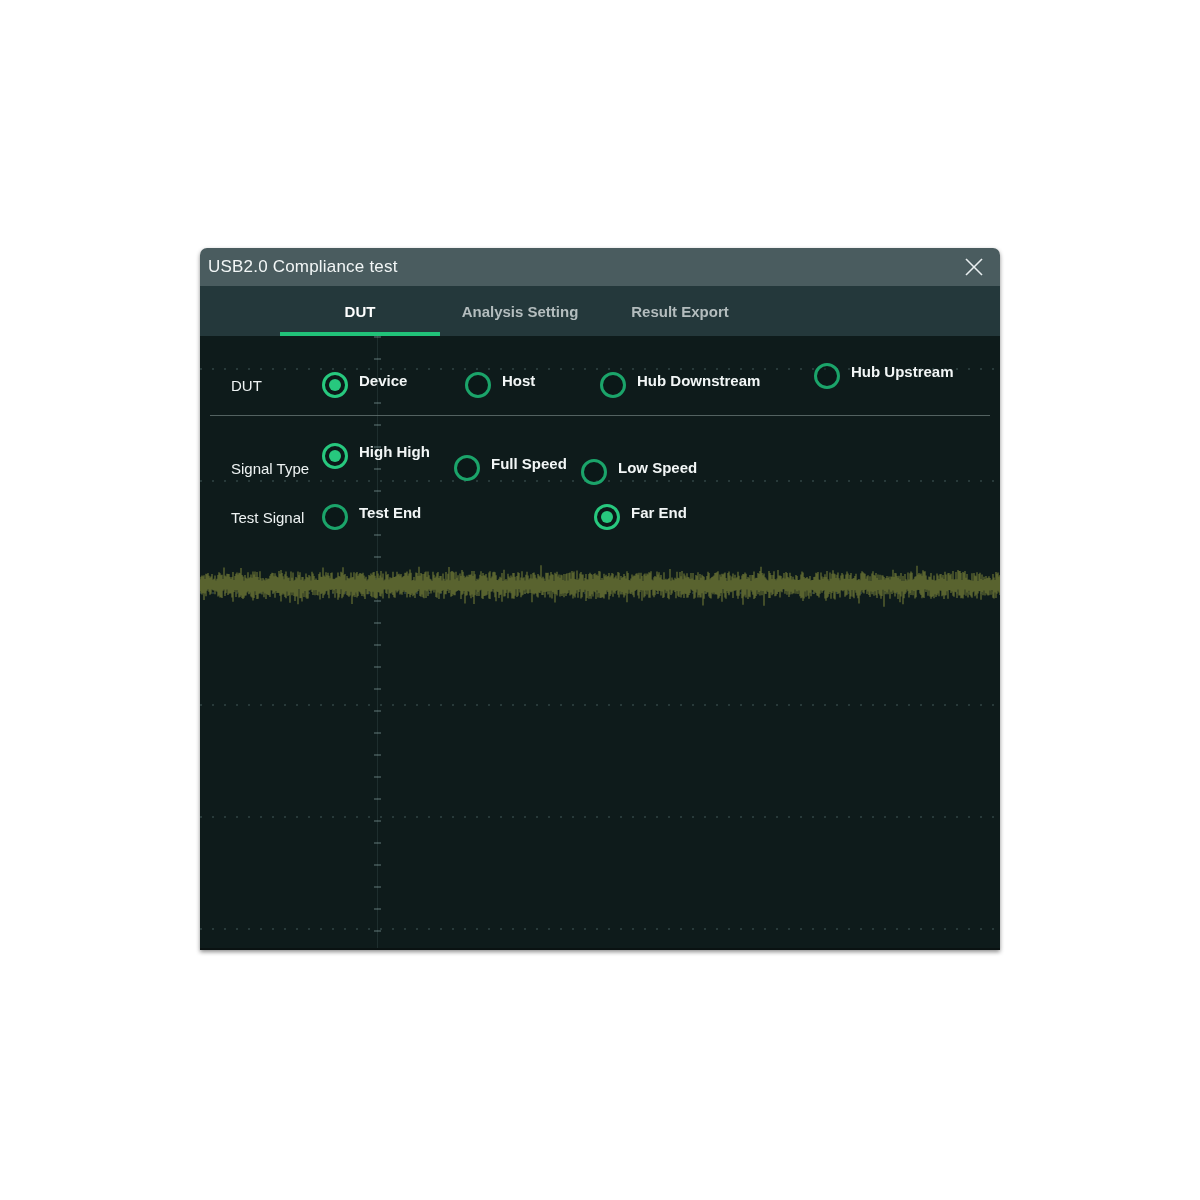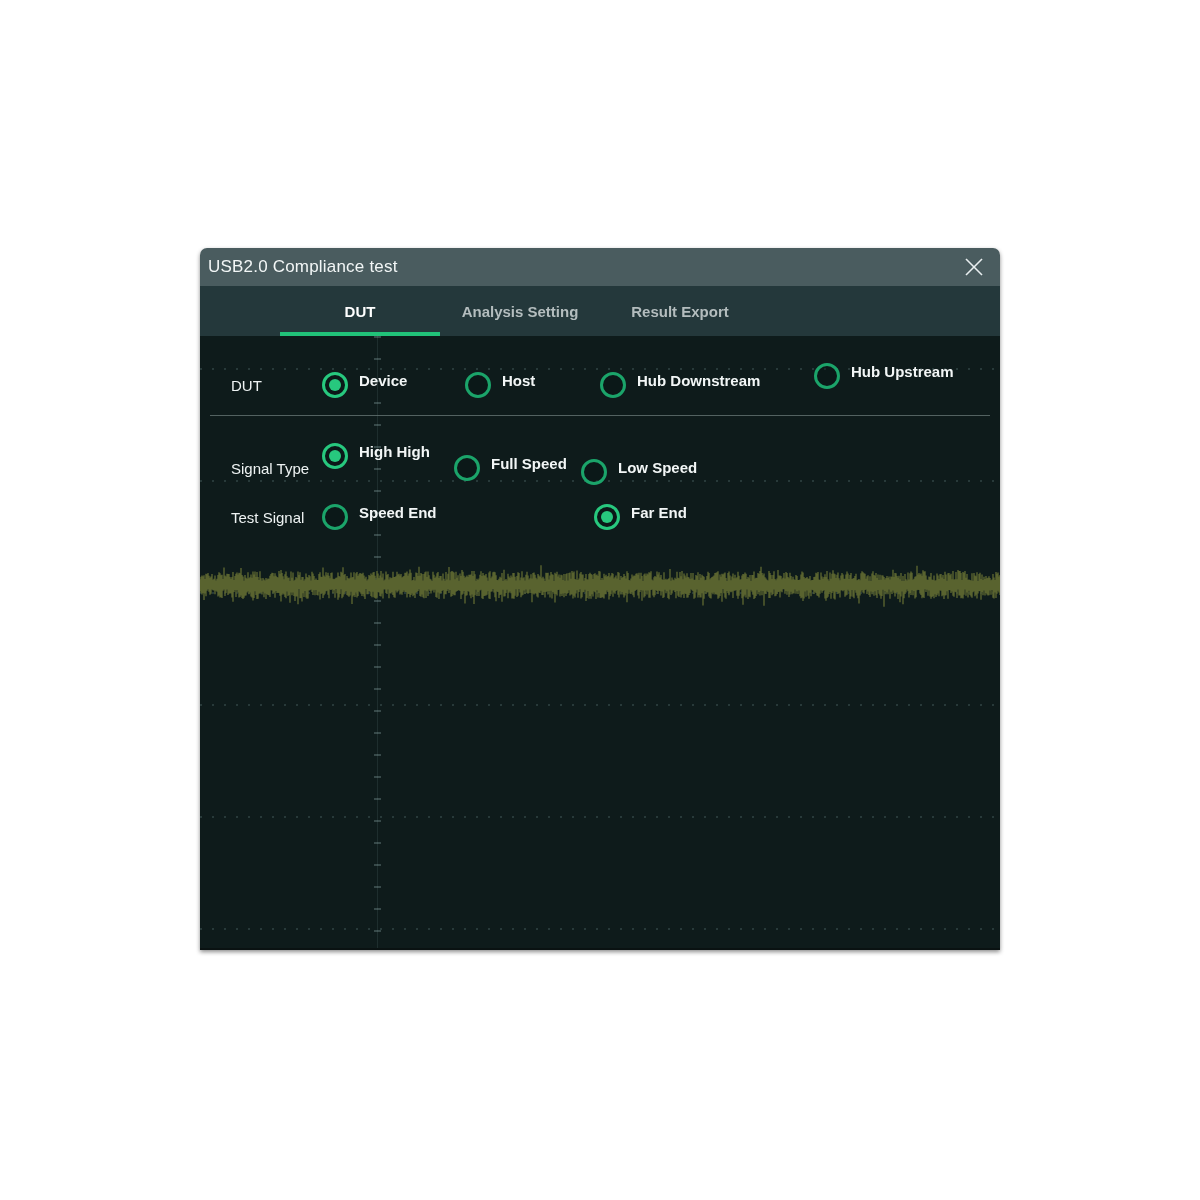--- a/index.html
+++ b/index.html
@@ -147,21 +147,21 @@
         </span>
       <span class="radio-label">Low Speed</span>
     </div>
 
     <div class="row-label" style="left:31px; top:181px">Test Signal</div>
 
     <div class="radio-item" style="left:122px; top:181px">
       <span class="radio-ring">
           <span class="radio-dot"></span>
         </span>
-      <span class="radio-label">Speed End</span>
+      <span class="radio-label">Test End</span>
     </div>
     <div class="radio-item selected" style="left:394px; top:181px">
       <span class="radio-ring">
           <span class="radio-dot"></span>
         </span>
       <span class="radio-label">Far End</span>
     </div>
 
     <svg class="wave-svg" viewBox="0 0 800 80" preserveAspectRatio="none">
       <path id="wave-path" fill="none" stroke-width="1.4" d="M0 33.2L0 44.9M1 30.7L1 46.8M2 29.6L2 48.4M3 30.4L3 47.0M4 29.3L4 54.1M5 32.9L5 47.5M6 27.7L6 50.3M7 28.3L7 44.8M8 27.0L8 43.3M9 29.8L9 45.7M10 31.7L10 48.7M11 30.6L11 47.7M12 28.1L12 43.4M13 33.7L13 44.3M14 32.7L14 44.6M15 29.6L15 48.2M16 34.5L16 44.8M17 32.8L17 45.8M18 29.0L18 50.5M19 26.3L19 49.4M20 27.2L20 51.4M21 29.2L21 51.2M22 28.7L22 52.0M23 33.1L23 44.8M24 21.4L24 43.6M25 29.5L25 49.9M26 30.4L26 47.1M27 27.7L27 43.6M28 28.1L28 49.0M29 28.1L29 47.7M30 30.9L30 47.2M31 32.8L31 47.4M32 31.0L32 51.5M33 26.0L33 55.7M34 33.9L34 45.9M35 30.1L35 43.9M36 27.8L36 51.1M37 26.5L37 44.0M38 28.6L38 46.5M39 26.7L39 51.4M40 27.3L40 50.9M41 22.1L41 49.6M42 29.0L42 51.9M43 30.5L43 52.9M44 34.8L44 51.8M45 28.9L45 49.8M46 31.7L46 49.6M47 32.7L47 46.4M48 26.3L48 45.2M49 32.2L49 48.2M50 31.3L50 46.6M51 28.5L51 50.6M52 31.7L52 51.5M53 25.6L53 54.4M54 28.5L54 51.9M55 25.6L55 45.2M56 31.0L56 49.0M57 26.1L57 52.9M58 30.9L58 52.8M59 34.0L59 47.8M60 25.2L60 47.2M61 32.2L61 46.6M62 34.8L62 48.6M63 32.1L63 45.8M64 33.4L64 51.2M65 34.6L65 47.4M66 31.9L66 53.0M67 33.5L67 48.0M68 32.6L68 48.9M69 32.8L69 49.2M70 29.7L70 51.0M71 27.9L71 44.2M72 26.7L72 44.4M73 27.0L73 47.4M74 30.2L74 46.6M75 27.3L75 51.7M76 29.7L76 44.9M77 30.9L77 47.0M78 31.6L78 46.8M79 25.1L79 47.0M80 27.8L80 49.8M81 24.0L81 55.6M82 27.0L82 48.7M83 30.2L83 47.6M84 33.3L84 48.5M85 28.3L85 51.1M86 25.6L86 52.3M87 30.3L87 45.4M88 31.9L88 50.0M89 31.6L89 49.1M90 34.9L90 56.7M91 25.5L91 46.6M92 31.8L92 49.2M93 26.5L93 46.4M94 34.8L94 50.0M95 33.8L95 54.9M96 31.1L96 50.4M97 32.3L97 50.6M98 25.4L98 58.3M99 29.1L99 43.1M100 26.3L100 52.2M101 33.7L101 52.1M102 30.9L102 55.5M103 31.1L103 47.2M104 34.7L104 51.0M105 33.2L105 45.1M106 27.5L106 51.4M107 31.0L107 52.7M108 31.7L108 52.5M109 28.9L109 44.4M110 30.3L110 44.2M111 34.6L111 43.5M112 25.7L112 46.0M113 27.4L113 48.9M114 29.9L114 44.3M115 34.0L115 49.3M116 32.4L116 44.0M117 34.1L117 48.9M118 34.0L118 49.6M119 27.9L119 45.8M120 26.3L120 53.6M121 30.8L121 47.7M122 30.9L122 47.2M123 21.5L123 52.1M124 29.5L124 49.2M125 30.7L125 47.7M126 26.3L126 45.2M127 29.2L127 44.7M128 26.8L128 48.7M129 29.7L129 52.3M130 32.2L130 43.4M131 27.1L131 43.9M132 26.4L132 43.2M133 32.7L133 47.2M134 33.2L134 44.2M135 32.8L135 51.7M136 31.7L136 43.0M137 31.5L137 47.3M138 26.6L138 53.8M139 30.0L139 51.4M140 30.7L140 47.9M141 25.8L141 43.3M142 26.7L142 52.2M143 21.2L143 50.8M144 29.1L144 48.5M145 28.1L145 46.3M146 34.2L146 45.0M147 30.1L147 49.1M148 31.9L148 49.8M149 33.0L149 50.7M150 31.8L150 49.5M151 26.6L151 45.8M152 31.4L152 58.1M153 30.9L153 50.5M154 26.2L154 49.0M155 33.4L155 51.0M156 27.3L156 46.5M157 25.9L157 51.6M158 29.9L158 50.1M159 28.3L159 45.3M160 26.9L160 46.3M161 27.4L161 47.7M162 28.1L162 49.9M163 26.8L163 47.9M164 29.6L164 50.6M165 32.6L165 52.9M166 30.7L166 43.1M167 34.6L167 48.3M168 33.2L168 48.3M169 29.1L169 45.3M170 30.1L170 45.7M171 27.4L171 50.1M172 28.9L172 51.2M173 26.5L173 45.7M174 26.1L174 51.3M175 29.7L175 52.1M176 33.8L176 52.7M177 25.0L177 51.7M178 27.4L178 45.9M179 32.2L179 46.4M180 29.6L180 50.1M181 25.0L181 50.5M182 31.6L182 47.4M183 27.4L183 52.6M184 34.4L184 43.4M185 33.4L185 43.6M186 25.4L186 46.9M187 29.1L187 48.0M188 28.0L188 43.4M189 33.4L189 52.2M190 31.3L190 47.2M191 32.3L191 47.5M192 31.8L192 46.0M193 25.8L193 48.9M194 31.0L194 51.2M195 30.9L195 51.7M196 30.2L196 44.6M197 25.7L197 46.6M198 28.5L198 45.3M199 27.7L199 43.7M200 29.5L200 48.6M201 28.0L201 47.5M202 31.4L202 48.8M203 30.8L203 46.1M204 30.1L204 44.4M205 26.7L205 46.0M206 26.8L206 46.1M207 25.4L207 51.4M208 29.7L208 47.8M209 27.4L209 48.1M210 23.5L210 51.3M211 26.7L211 49.0M212 34.6L212 47.5M213 33.9L213 50.3M214 30.9L214 49.0M215 34.4L215 51.9M216 26.5L216 46.7M217 27.0L217 45.9M218 29.9L218 45.0M219 20.8L219 43.3M220 29.7L220 50.1M221 27.0L221 50.7M222 28.0L222 48.4M223 34.4L223 51.2M224 28.0L224 52.2M225 26.2L225 44.4M226 25.5L226 51.9M227 31.1L227 45.3M228 25.5L228 50.0M229 29.2L229 43.5M230 32.8L230 44.9M231 33.4L231 47.6M232 34.9L232 44.7M233 25.8L233 43.7M234 28.8L234 46.4M235 32.0L235 43.8M236 30.4L236 51.1M237 27.2L237 51.8M238 26.0L238 46.4M239 32.1L239 52.9M240 30.1L240 47.6M241 30.0L241 46.9M242 34.4L242 44.9M243 27.5L243 44.0M244 32.8L244 52.8M245 34.8L245 48.2M246 26.1L246 48.2M247 33.5L247 45.0M248 27.8L248 43.2M249 21.1L249 46.9M250 34.3L250 44.1M251 25.7L251 50.7M252 25.1L252 50.0M253 25.7L253 48.0M254 26.4L254 49.3M255 33.2L255 49.2M256 25.7L256 45.7M257 31.8L257 44.9M258 29.2L258 44.4M259 34.8L259 43.9M260 27.6L260 45.1M261 30.1L261 53.0M262 24.1L262 48.7M263 25.7L263 47.8M264 29.8L264 45.1M265 31.8L265 57.5M266 30.8L266 49.8M267 29.5L267 49.2M268 30.9L268 45.1M269 28.8L269 45.8M270 28.7L270 49.4M271 28.5L271 52.2M272 25.0L272 48.5M273 30.1L273 50.9M274 25.1L274 58.1M275 28.2L275 49.3M276 34.7L276 43.7M277 32.8L277 50.1M278 33.9L278 45.9M279 32.6L279 49.9M280 28.7L280 44.5M281 25.2L281 43.8M282 30.1L282 52.3M283 26.9L283 52.9M284 29.3L284 50.0M285 29.4L285 49.7M286 28.1L286 49.5M287 31.4L287 48.8M288 34.7L288 45.2M289 26.5L289 52.6M290 25.3L290 52.9M291 32.2L291 45.7M292 30.5L292 45.6M293 26.3L293 43.1M294 25.7L294 46.6M295 26.2L295 51.3M296 29.3L296 55.2M297 33.9L297 45.5M298 34.2L298 45.9M299 32.7L299 52.1M300 30.7L300 49.0M301 31.8L301 48.6M302 27.1L302 55.8M303 34.9L303 43.8M304 23.8L304 50.6M305 34.3L305 50.3M306 33.1L306 47.0M307 34.5L307 43.8M308 27.7L308 52.3M309 30.4L309 46.8M310 32.1L310 45.6M311 29.5L311 47.3M312 31.3L312 52.6M313 27.1L313 52.5M314 26.9L314 52.7M315 30.8L315 49.8M316 34.4L316 43.2M317 29.9L317 50.9M318 26.3L318 49.7M319 27.0L319 43.0M320 34.2L320 46.4M321 31.6L321 51.2M322 25.2L322 49.6M323 32.3L323 48.7M324 31.2L324 44.4M325 34.4L325 48.0M326 28.8L326 43.6M327 25.7L327 47.1M328 29.6L328 47.8M329 33.4L329 47.0M330 32.3L330 43.4M331 28.2L331 47.1M332 32.5L332 56.2M333 26.9L333 47.4M334 26.4L334 48.6M335 28.8L335 47.6M336 31.8L336 47.4M337 33.3L337 50.5M338 28.0L338 51.6M339 29.4L339 46.4M340 30.7L340 47.0M341 19.2L341 44.7M342 32.2L342 49.1M343 30.7L343 48.9M344 32.6L344 45.9M345 34.9L345 51.5M346 26.8L346 45.9M347 27.0L347 45.2M348 26.8L348 48.5M349 33.5L349 45.2M350 29.5L350 51.5M351 25.9L351 44.8M352 28.3L352 52.4M353 28.7L353 45.9M354 35.0L354 47.8M355 26.8L355 56.5M356 28.0L356 47.9M357 25.7L357 49.6M358 30.4L358 44.0M359 28.5L359 43.7M360 31.8L360 50.6M361 28.7L361 47.7M362 29.3L362 49.9M363 33.9L363 47.5M364 28.0L364 51.3M365 34.8L365 47.1M366 27.9L366 50.0M367 27.3L367 47.7M368 34.4L368 47.0M369 27.1L369 44.2M370 26.5L370 49.5M371 32.8L371 48.5M372 25.1L372 48.5M373 26.7L373 52.5M374 25.6L374 49.8M375 33.1L375 51.4M376 33.7L376 47.4M377 24.5L377 44.3M378 34.1L378 51.8M379 32.4L379 46.0M380 27.5L380 43.2M381 26.1L381 52.5M382 28.5L382 51.3M383 28.4L383 46.3M384 34.7L384 45.9M385 32.0L385 43.7M386 27.9L386 55.1M387 33.2L387 51.9M388 33.4L388 45.1M389 28.0L389 52.8M390 26.8L390 50.0M391 27.9L391 52.7M392 28.7L392 48.3M393 32.9L393 50.6M394 27.9L394 45.3M395 27.2L395 46.2M396 29.2L396 52.9M397 28.5L397 44.3M398 29.9L398 51.6M399 25.1L399 47.0M400 25.4L400 51.7M401 34.0L401 52.1M402 31.9L402 51.0M403 33.7L403 51.6M404 27.8L404 52.5M405 30.3L405 48.3M406 28.8L406 48.2M407 30.8L407 44.5M408 29.9L408 46.0M409 26.9L409 53.4M410 31.3L410 50.0M411 29.5L411 48.3M412 27.0L412 44.4M413 27.7L413 50.8M414 32.5L414 46.6M415 31.2L415 47.7M416 29.6L416 44.9M417 32.4L417 44.0M418 26.1L418 48.7M419 26.7L419 51.4M420 34.1L420 45.5M421 29.9L421 48.4M422 32.1L422 45.9M423 31.1L423 48.4M424 28.1L424 51.5M425 30.0L425 49.4M426 32.4L426 47.0M427 25.3L427 56.3M428 27.0L428 47.8M429 34.0L429 43.8M430 34.4L430 47.5M431 32.5L431 47.9M432 28.4L432 46.2M433 30.5L433 49.2M434 29.4L434 51.2M435 29.8L435 44.9M436 27.8L436 43.9M437 27.2L437 43.5M438 28.7L438 49.6M439 26.7L439 52.5M440 32.7L440 46.0M441 26.8L441 44.1M442 30.1L442 54.7M443 35.0L443 44.4M444 28.5L444 51.6M445 27.6L445 50.3M446 29.8L446 44.6M447 27.5L447 48.6M448 28.5L448 44.6M449 26.3L449 51.8M450 26.7L450 51.8M451 25.2L451 43.9M452 33.4L452 43.4M453 34.5L453 49.4M454 31.3L454 51.3M455 30.0L455 49.2M456 31.0L456 44.1M457 25.4L457 45.1M458 28.6L458 48.0M459 26.3L459 44.6M460 31.5L460 45.1M461 28.9L461 49.4M462 33.3L462 45.6M463 33.9L463 52.0M464 26.2L464 51.3M465 33.8L465 43.7M466 32.8L466 47.2M467 34.1L467 45.2M468 33.0L468 52.0M469 32.2L469 53.3M470 23.0L470 43.8M471 34.8L471 49.0M472 31.6L472 47.4M473 33.4L473 44.5M474 34.3L474 44.2M475 31.7L475 45.9M476 33.1L476 52.2M477 25.7L477 45.1M478 31.8L478 49.8M479 32.3L479 51.0M480 26.1L480 45.2M481 30.3L481 51.4M482 25.1L482 48.8M483 33.2L483 47.9M484 27.4L484 52.1M485 29.6L485 47.6M486 31.5L486 48.0M487 27.3L487 51.8M488 31.0L488 51.5M489 31.6L489 49.0M490 32.9L490 47.0M491 26.9L491 43.2M492 32.4L492 44.3M493 26.9L493 45.3M494 33.7L494 52.8M495 33.7L495 51.7M496 28.9L496 46.6M497 30.1L497 43.4M498 26.2L498 51.6M499 34.1L499 49.1M500 27.9L500 51.4M501 31.8L501 51.6M502 28.8L502 47.2M503 30.1L503 59.5M504 30.7L504 52.8M505 34.2L505 45.2M506 33.7L506 48.0M507 30.1L507 46.6M508 25.7L508 46.2M509 27.0L509 50.5M510 33.2L510 51.9M511 31.9L511 52.6M512 31.1L512 46.8M513 30.4L513 48.2M514 29.6L514 46.4M515 26.9L515 48.4M516 26.8L516 47.9M517 26.3L517 48.7M518 25.3L518 52.7M519 34.2L519 51.8M520 28.6L520 49.9M521 30.8L521 47.1M522 27.7L522 55.7M523 28.5L523 43.1M524 27.5L524 47.2M525 26.4L525 51.5M526 32.0L526 52.7M527 35.0L527 45.1M528 27.1L528 46.9M529 25.4L529 49.3M530 29.5L530 45.5M531 34.2L531 46.3M532 30.6L532 45.5M533 27.4L533 52.1M534 32.3L534 44.8M535 28.7L535 44.8M536 32.3L536 44.1M537 31.3L537 49.8M538 25.8L538 52.7M539 29.8L539 49.8M540 33.4L540 44.3M541 33.3L541 43.3M542 29.5L542 52.2M543 28.1L543 58.7M544 28.2L544 50.6M545 26.5L545 48.7M546 27.8L546 51.5M547 32.9L547 43.6M548 31.0L548 53.0M549 32.2L549 50.6M550 29.1L550 51.2M551 34.9L551 44.2M552 29.1L552 45.8M553 28.9L553 48.8M554 25.4L554 53.0M555 32.4L555 51.9M556 31.7L556 49.9M557 32.0L557 44.3M558 27.1L558 48.2M559 27.9L559 45.9M560 25.1L560 49.4M561 20.8L561 44.8M562 27.0L562 49.2M563 29.2L563 45.1M564 27.5L564 59.7M565 31.3L565 47.4M566 32.5L566 48.1M567 33.8L567 44.7M568 34.5L568 46.0M569 25.1L569 51.9M570 27.1L570 51.9M571 28.9L571 46.6M572 32.9L572 49.3M573 29.1L573 48.1M574 25.3L574 43.4M575 32.9L575 50.3M576 34.3L576 49.7M577 32.4L577 48.0M578 23.9L578 46.1M579 29.4L579 45.7M580 29.4L580 51.5M581 30.1L581 45.2M582 33.2L582 46.2M583 31.8L583 43.3M584 26.9L584 43.2M585 32.4L585 47.7M586 26.0L586 45.0M587 27.0L587 48.8M588 31.0L588 45.4M589 32.3L589 51.1M590 26.7L590 48.4M591 30.0L591 45.7M592 33.5L592 48.3M593 30.7L593 47.2M594 33.2L594 47.6M595 34.1L595 43.6M596 29.1L596 47.7M597 29.9L597 45.2M598 34.0L598 48.0M599 34.0L599 44.4M600 33.4L600 50.2M601 28.4L601 52.2M602 25.5L602 51.4M603 26.5L603 55.0M604 31.0L604 52.4M605 32.6L605 45.4M606 31.9L606 50.8M607 30.9L607 44.4M608 32.6L608 49.7M609 32.8L609 52.8M610 30.1L610 46.7M611 34.4L611 50.2M612 34.0L612 43.8M613 33.9L613 44.3M614 31.1L614 47.9M615 30.7L615 45.7M616 26.7L616 47.0M617 27.4L617 49.4M618 25.9L618 50.1M619 33.6L619 51.6M620 34.0L620 47.7M621 26.6L621 44.6M622 30.5L622 46.8M623 32.8L623 45.0M624 31.0L624 44.0M625 28.3L625 52.4M626 31.1L626 54.7M627 25.0L627 51.9M628 33.3L628 50.7M629 34.8L629 48.1M630 26.4L630 45.9M631 32.7L631 52.7M632 27.8L632 47.0M633 24.2L633 45.2M634 27.4L634 52.6M635 28.2L635 53.5M636 31.9L636 45.8M637 28.7L637 46.1M638 26.5L638 48.1M639 32.3L639 47.1M640 34.3L640 51.5M641 29.5L641 44.4M642 27.0L642 44.2M643 28.6L643 45.3M644 32.8L644 44.0M645 32.8L645 50.7M646 28.4L646 49.5M647 25.5L647 48.8M648 27.4L648 43.8M649 32.9L649 45.4M650 28.9L650 53.0M651 27.0L651 50.6M652 33.0L652 44.0M653 32.6L653 50.8M654 32.0L654 52.3M655 30.0L655 44.2M656 27.7L656 46.8M657 34.2L657 49.6M658 33.8L658 52.3M659 33.0L659 57.6M660 34.2L660 49.5M661 27.3L661 45.7M662 25.3L662 44.1M663 26.2L663 46.6M664 27.3L664 47.4M665 27.8L665 44.1M666 32.8L666 43.4M667 30.3L667 47.9M668 29.3L668 45.5M669 34.8L669 49.1M670 30.3L670 51.0M671 35.0L671 45.4M672 27.6L672 48.3M673 25.3L673 46.1M674 29.0L674 49.8M675 29.8L675 45.3M676 27.1L676 49.2M677 32.0L677 52.1M678 28.5L678 43.9M679 34.1L679 47.7M680 28.7L680 49.4M681 33.7L681 52.8M682 29.2L682 50.1M683 29.4L683 43.7M684 30.9L684 60.8M685 33.6L685 45.2M686 32.0L686 48.2M687 30.0L687 46.6M688 31.9L688 48.3M689 30.5L689 43.5M690 33.6L690 52.7M691 30.4L691 45.7M692 30.8L692 47.9M693 23.8L693 44.6M694 31.1L694 46.7M695 26.9L695 50.5M696 27.3L696 47.0M697 30.0L697 46.0M698 31.8L698 52.9M699 29.8L699 48.2M700 33.2L700 56.2M701 27.1L701 50.4M702 34.9L702 45.4M703 30.0L703 58.3M704 34.9L704 52.2M705 27.9L705 47.9M706 33.3L706 46.6M707 34.5L707 43.5M708 26.4L708 45.3M709 33.5L709 51.6M710 27.2L710 47.1M711 25.4L711 48.9M712 26.7L712 44.3M713 33.8L713 49.3M714 32.8L714 44.9M715 30.7L715 52.6M716 30.2L716 51.3M717 19.8L717 44.3M718 28.5L718 43.8M719 26.9L719 44.0M720 28.5L720 47.6M721 27.6L721 49.1M722 29.8L722 52.2M723 24.2L723 51.0M724 25.5L724 52.1M725 25.3L725 43.2M726 29.4L726 46.1M727 33.4L727 43.8M728 34.1L728 49.8M729 30.4L729 44.4M730 31.0L730 50.5M731 26.9L731 52.8M732 33.5L732 50.9M733 33.9L733 50.1M734 29.4L734 52.3M735 34.4L735 48.3M736 34.2L736 51.1M737 27.6L737 49.3M738 29.5L738 47.4M739 33.1L739 50.3M740 28.2L740 44.5M741 27.9L741 44.8M742 31.4L742 50.3M743 29.1L743 49.3M744 32.9L744 53.0M745 25.8L745 49.6M746 28.6L746 49.2M747 34.7L747 45.2M748 27.3L748 52.7M749 27.1L749 44.1M750 29.3L750 44.3M751 27.7L751 47.1M752 33.2L752 45.6M753 25.0L753 49.8M754 33.6L754 50.8M755 33.2L755 45.7M756 26.1L756 46.2M757 33.3L757 52.1M758 24.1L758 43.4M759 25.1L759 49.4M760 25.1L760 49.6M761 26.9L761 52.2M762 34.1L762 51.7M763 26.0L763 52.5M764 26.7L764 48.7M765 25.0L765 43.6M766 31.8L766 49.8M767 27.9L767 46.5M768 33.8L768 51.4M769 33.4L769 44.7M770 33.9L770 48.9M771 34.6L771 50.5M772 27.2L772 51.7M773 34.7L773 46.3M774 26.9L774 45.2M775 29.4L775 50.2M776 30.2L776 48.8M777 26.2L777 52.5M778 34.9L778 47.5M779 28.1L779 44.9M780 26.7L780 45.2M781 32.9L781 53.7M782 28.4L782 46.1M783 34.1L783 49.2M784 30.7L784 44.4M785 33.1L785 49.5M786 30.1L786 47.0M787 32.3L787 48.5M788 31.7L788 49.5M789 30.3L789 49.2M790 32.0L790 44.5M791 34.2L791 48.8M792 33.6L792 43.9M793 28.0L793 51.7M794 31.6L794 52.6M795 33.9L795 46.5M796 26.1L796 51.9M797 27.8L797 47.7M798 26.5L798 44.8M799 30.4L799 46.5M800 29.1L800 49.0" stroke="#59632f"></path>

